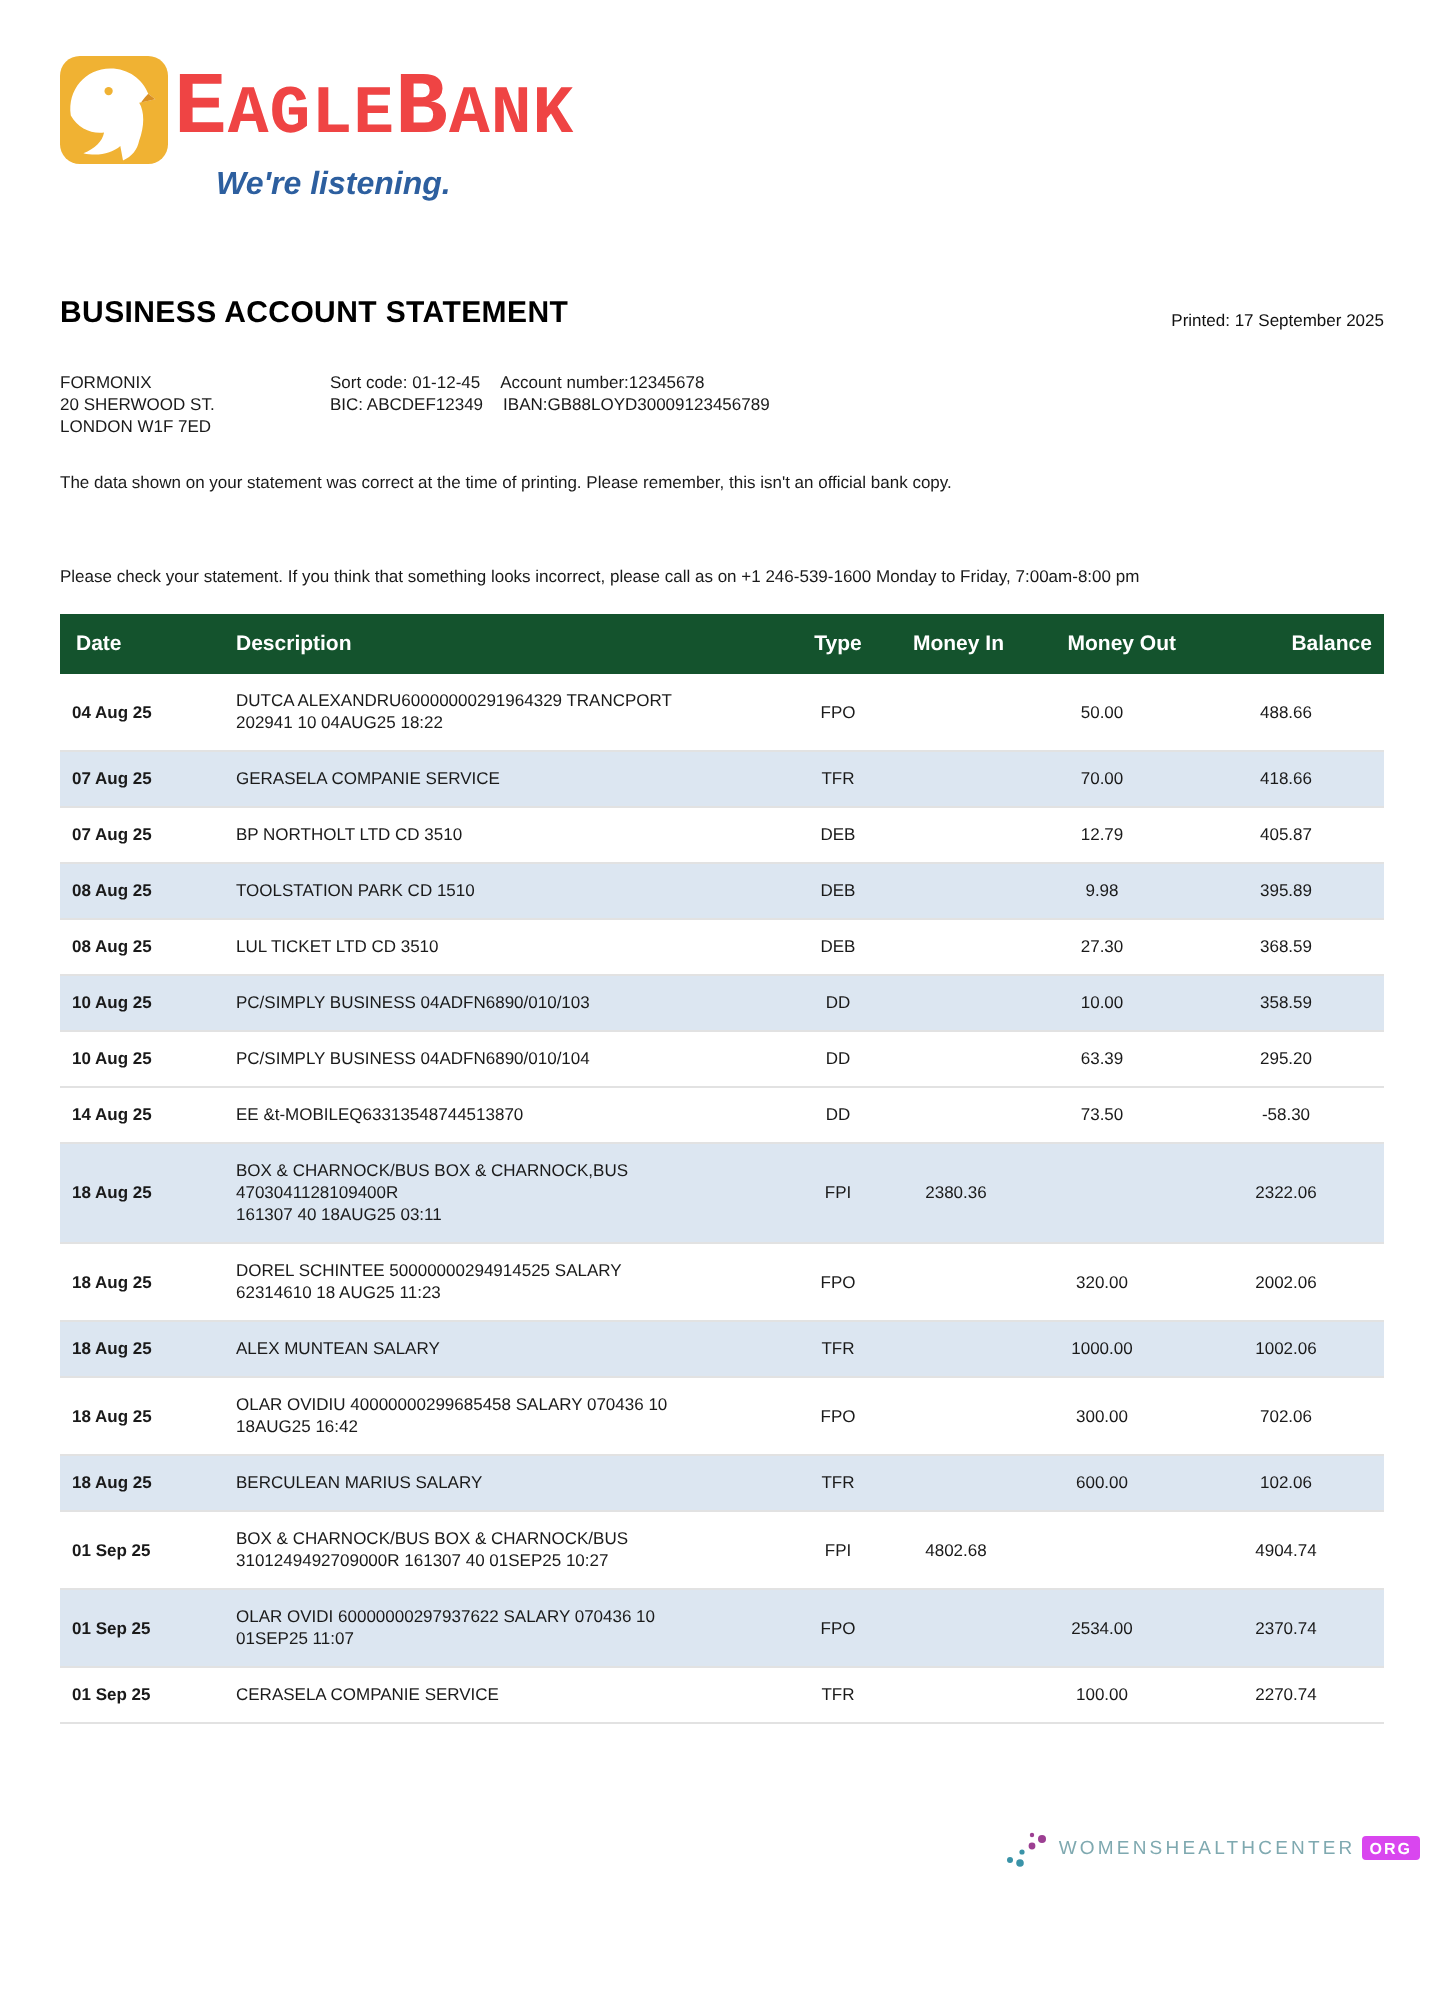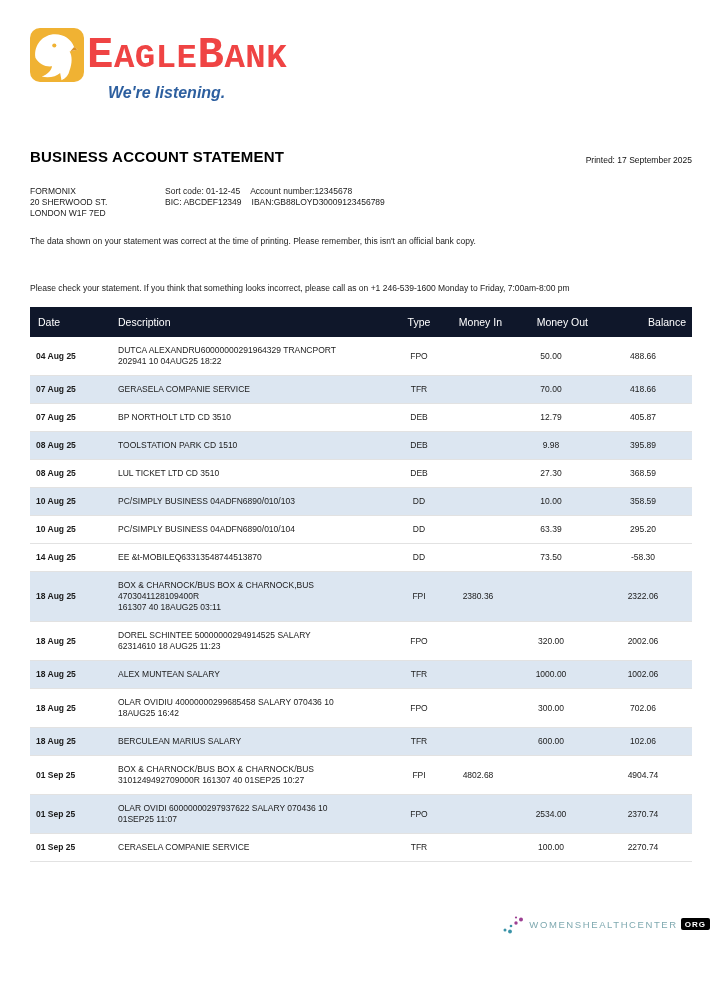--- a/index.html
+++ b/index.html
@@ -34,21 +34,21 @@
   .account-row { margin-top:21px; display:flex; font-size:8.5px; line-height:11px; }
   .addr { width:135px; }
   .acct-details .seg { margin-right:10px; }
 
   .note1 { margin-top:17px; font-size:8.5px; }
   .note2 { margin-top:37px; font-size:8.5px; }
 
   
   table.stmt { margin-top:14px; width:662px; border-collapse:collapse; table-layout:fixed; }
   table.stmt th {
-    background:#0f172a; color:#ffffff; font-size:10.5px; font-weight:normal;
+    background:#14532d; color:#ffffff; font-size:10.5px; font-weight:bold;
     padding:9px 6px; text-align:left; white-space:nowrap;
   }
   table.stmt col.c-date  { width:82px; }
   table.stmt col.c-desc  { width:278px; }
   table.stmt col.c-type  { width:58px; }
   table.stmt col.c-in    { width:60px; }
   table.stmt col.c-out   { width:86px; }
   table.stmt col.c-bal   { width:98px; }
   table.stmt th.t-date { padding-left:8px; }
   table.stmt th.t-type { text-align:center; }
@@ -63,21 +63,21 @@
   td.d-type { text-align:center; }
   td.d-in, td.d-out, td.d-bal { text-align:center; white-space:nowrap; }
 
   
   .watermark {
     position:absolute; right:10px; top:914px;
     display:flex; align-items:center; gap:3px;
   }
   .wm-text { font-size:9.5px; letter-spacing:1.6px; color:#7fa9b0; }
   .wm-badge {
-    background:#000000; color:#ffffff; font-size:8px; font-weight:bold;
+    background:#d946ef; color:#ffffff; font-size:8px; font-weight:bold;
     letter-spacing:1px; padding:2px 4px 1px 4px; border-radius:2px;
   }
 </style>
 </head>
 <body>
 
 <div class="page">
 
   <div class="logo-row">
     <svg class="logo-icon" viewBox="0 0 60 60" aria-hidden="true">

